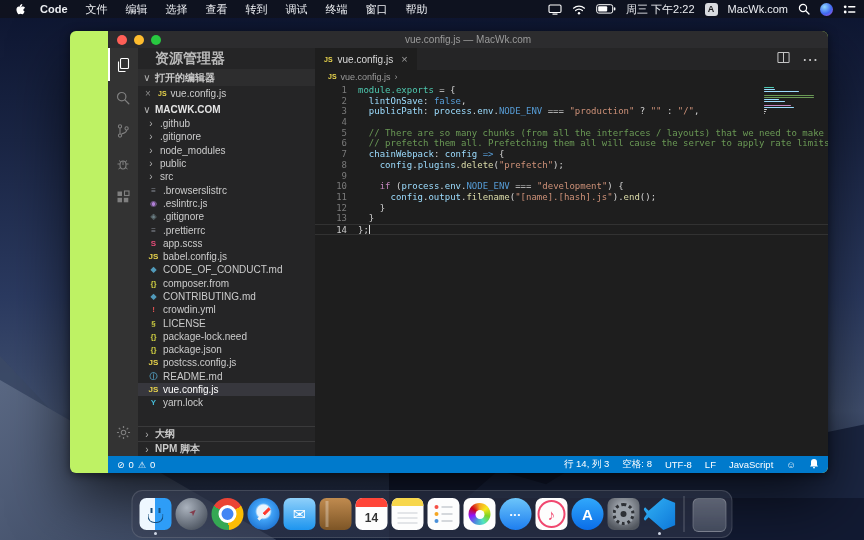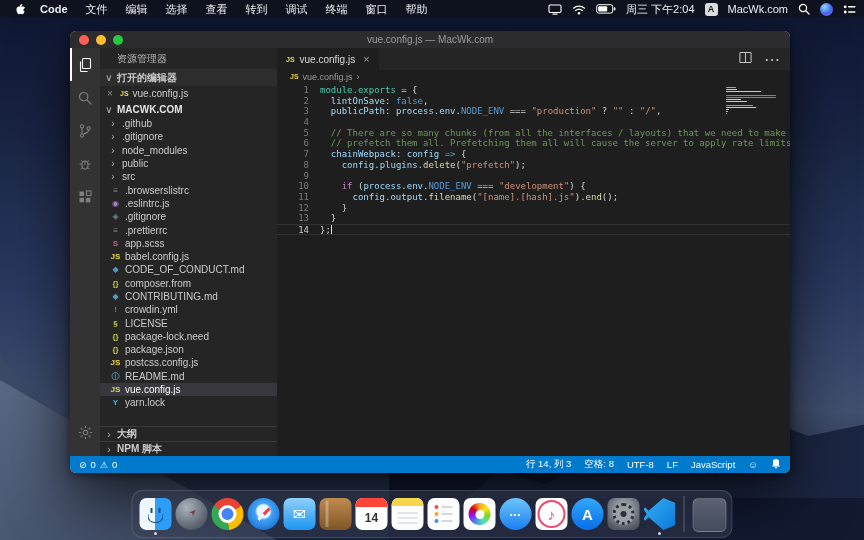--- a/index.html
+++ b/index.html
@@ -27,38 +27,38 @@
   .mb-right{margin-left:auto;display:flex;align-items:center;gap:10px;}
   .mb-right svg{display:block;}
   .ime{background:#d9dbdf;color:#1c1c1e;width:13px;height:13px;border-radius:3px;
     display:flex;align-items:center;justify-content:center;font-size:9px;font-weight:bold;}
   .siri{width:13px;height:13px;border-radius:50%;
     background:radial-gradient(circle at 35% 30%,#8fd8ff,#3f68f0 55%,#c44bd1);}
 
   
   .vscode-window{position:absolute;left:70px;top:31px;width:720px;height:442px;border-radius:6px;
     overflow:hidden;background:#bef264;display:flex;flex-direction:column;z-index:10;
-    box-shadow:0 26px 60px rgba(0,0,0,.65),0 2px 10px rgba(0,0,0,.5);}
+    box-shadow:0 26px 60px rgba(0,0,0,.65),0 2px 10px rgba(0,0,0,.5);padding-left:38px;}
   .titlebar{flex:0 0 17px;background:#2c2c2e;display:flex;align-items:center;position:relative;}
   .lights{display:flex;gap:7px;margin-left:9px;z-index:2;}
   .light{width:10px;height:10px;border-radius:50%;}
   .l-close{background:#ff5f57;}.l-min{background:#febc2e;}.l-zoom{background:#28c840;}
   .title{position:absolute;left:0;right:0;text-align:center;font-size:10px;color:#9b9b9b;}
   .win-body{flex:1;display:flex;min-height:0;}
 
   
   .activitybar{width:30px;background:#333333;display:flex;flex-direction:column;align-items:center;}
   .ab-item{width:30px;height:33px;display:flex;align-items:center;justify-content:center;color:#7f7f7f;}
   .ab-item.active{color:#fff;box-shadow:inset 2px 0 0 #fff;}
   .ab-gear{margin-top:auto;margin-bottom:7px;}
 
   
   .sidebar{width:177px;background:#252526;color:#cccccc;display:flex;flex-direction:column;
     font-size:10px;min-height:0;}
-  .sb-header{flex:0 0 20px;line-height:21px;padding-left:17px;color:#b9b9b9;font-size:10px;}
+  .sb-header{flex:0 0 20px;line-height:21px;padding-left:17px;color:#b9b9b9;font-size:14px;font-weight:bold;}
   .sb-sec{flex:0 0 17px;display:flex;align-items:center;gap:3px;font-weight:bold;color:#cccccc;
     padding-left:4px;background:#2d2d2e;}
   .chev{width:10px;text-align:center;color:#b0b0b0;font-weight:normal;}
   .oe-row{flex:0 0 15px;display:flex;align-items:center;gap:4px;padding-left:7px;}
   .oe-close{color:#8a8a8a;width:9px;font-size:10px;}
   .badge-js{color:#e8d44d;font-size:7px;font-weight:bold;}
   .sb-root{flex:0 0 16px;display:flex;align-items:center;gap:3px;font-weight:bold;color:#e4e4e4;
     padding-left:4px;}
   .tree{flex:0 0 auto;}
   .tree-row{height:13.3px;display:flex;align-items:center;gap:4px;}
@@ -195,21 +195,21 @@
           <circle cx="7" cy="9.2" r="1.2" fill="#fff"></circle>
         </svg>
     </span>
     <span>
       <svg width="20" height="10" viewBox="0 0 20 10">
           <rect x="0.7" y="0.7" width="16" height="8.4" rx="2" fill="none" stroke="#fff" stroke-width="1"></rect>
           <rect x="2.2" y="2.2" width="9" height="5.4" rx="1" fill="#fff"></rect>
           <rect x="17.8" y="3.2" width="1.6" height="3.4" rx="0.8" fill="#fff"></rect>
         </svg>
     </span>
-    <span>周三 下午2:04</span>
+    <span>周三 下午2:22</span>
     <span class="ime">A</span>
     <span>MacWk.com</span>
     <span>
       <svg width="12" height="12" viewBox="0 0 12 12">
           <circle cx="5" cy="5" r="3.6" fill="none" stroke="#fff" stroke-width="1.2"></circle>
           <line x1="7.8" y1="7.8" x2="11" y2="11" stroke="#fff" stroke-width="1.3" stroke-linecap="round"></line>
         </svg>
     </span>
     <span class="siri"></span>
     <span>

